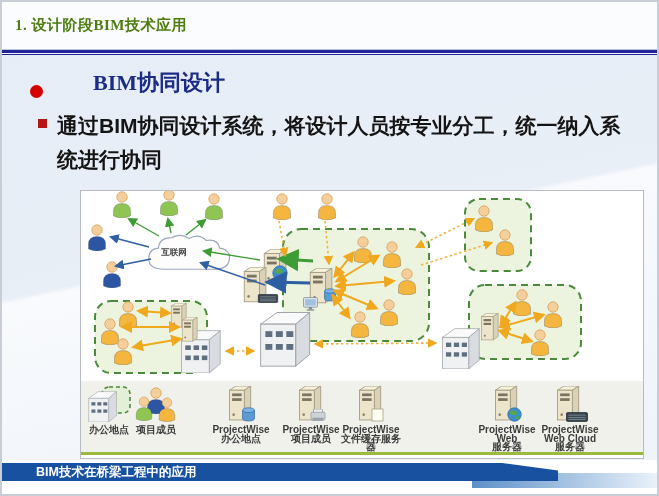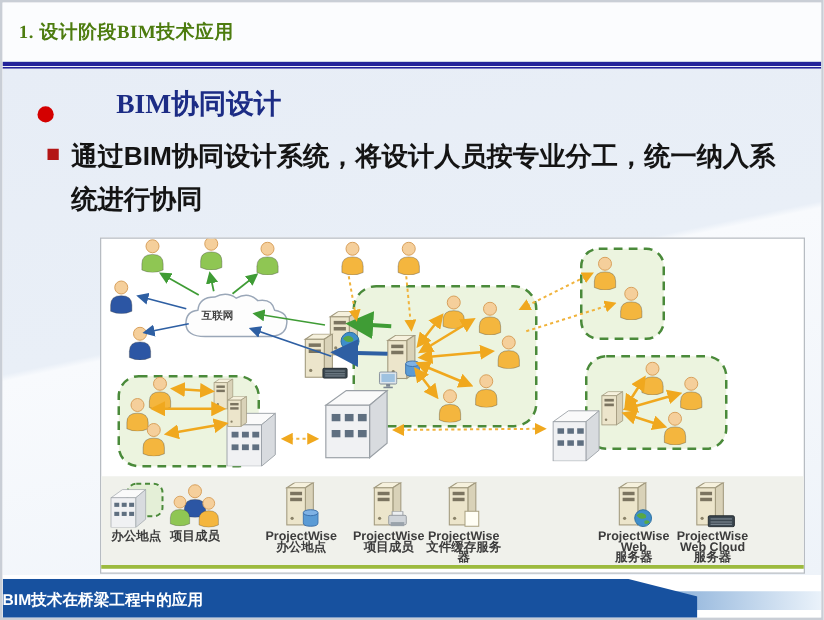--- a/index.html
+++ b/index.html
@@ -39,24 +39,24 @@
   .lgT{stroke:#3f9c35;stroke-width:3.2;fill:none;}
   .lbT{stroke:#2e5fa3;stroke-width:3.2;fill:none;}
   .ly{stroke:#f0a81e;stroke-width:2;fill:none;}
   .lyd{stroke:#f0b33c;stroke-width:1.6;stroke-dasharray:2.5,2.5;fill:none;}
   .cloudtxt{font-size:8.5px;fill:#444;font-weight:bold;}
   .cloudtxtS{font-size:6.5px;fill:#555;}
   
   .footer{position:absolute;left:0;right:0;bottom:0;height:34px;background:#fff;}
   .footer-grad{position:absolute;left:470px;right:0;top:13px;height:15px;
     background:linear-gradient(to right,#5c90c9,#eaf2fa);}
-  .footer-dark{position:absolute;left:0;top:3px;width:556px;height:34px;background:#17519f;
+  .footer-dark{position:absolute;left:0;top:3px;width:556px;height:18px;background:#17519f;
     clip-path:polygon(0 0,500px 0,556px 42%,556px 100%,0 100%);
     color:#fff;font-weight:bold;font-size:12.5px;display:flex;align-items:center;
-    box-sizing:border-box;}
+    padding-left:34px;box-sizing:border-box;}
 </style>
 </head>
 <body>
 
 <div class="slide">
 
   <div class="titlebar">
     <h1>1. 设计阶段BIM技术应用</h1>
   </div>
   <div class="rule"></div>

